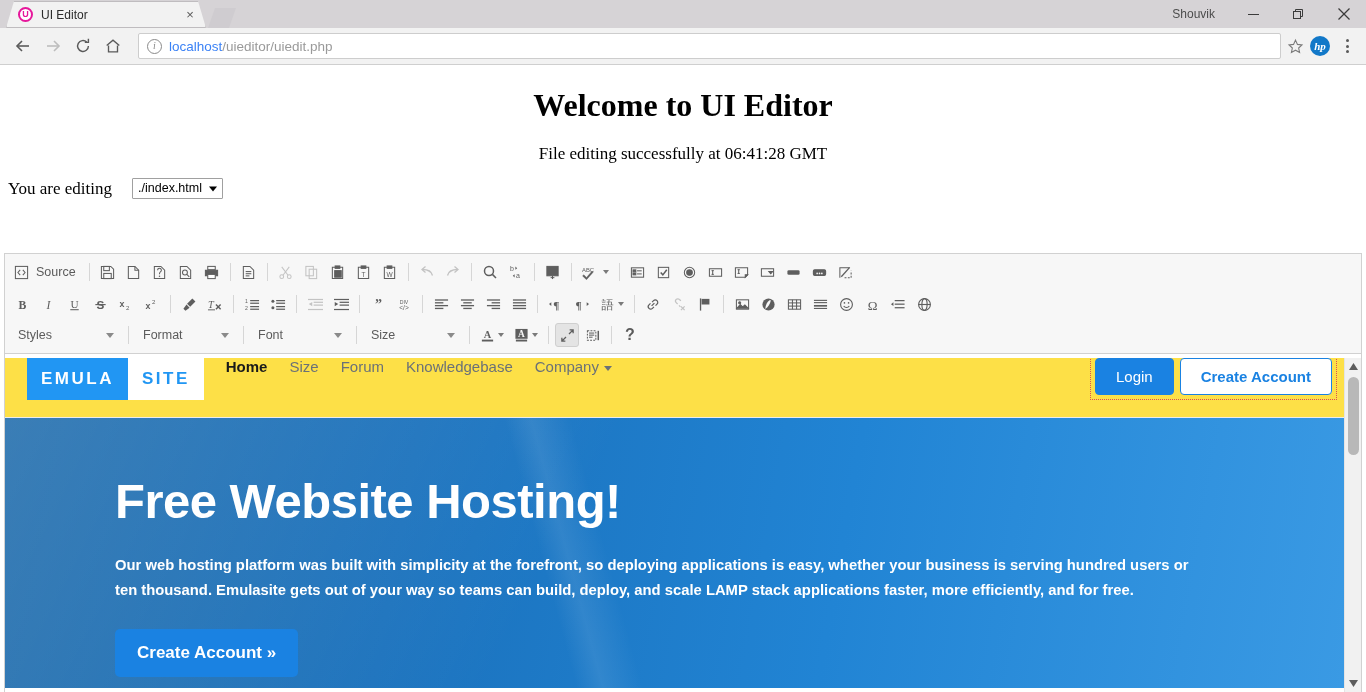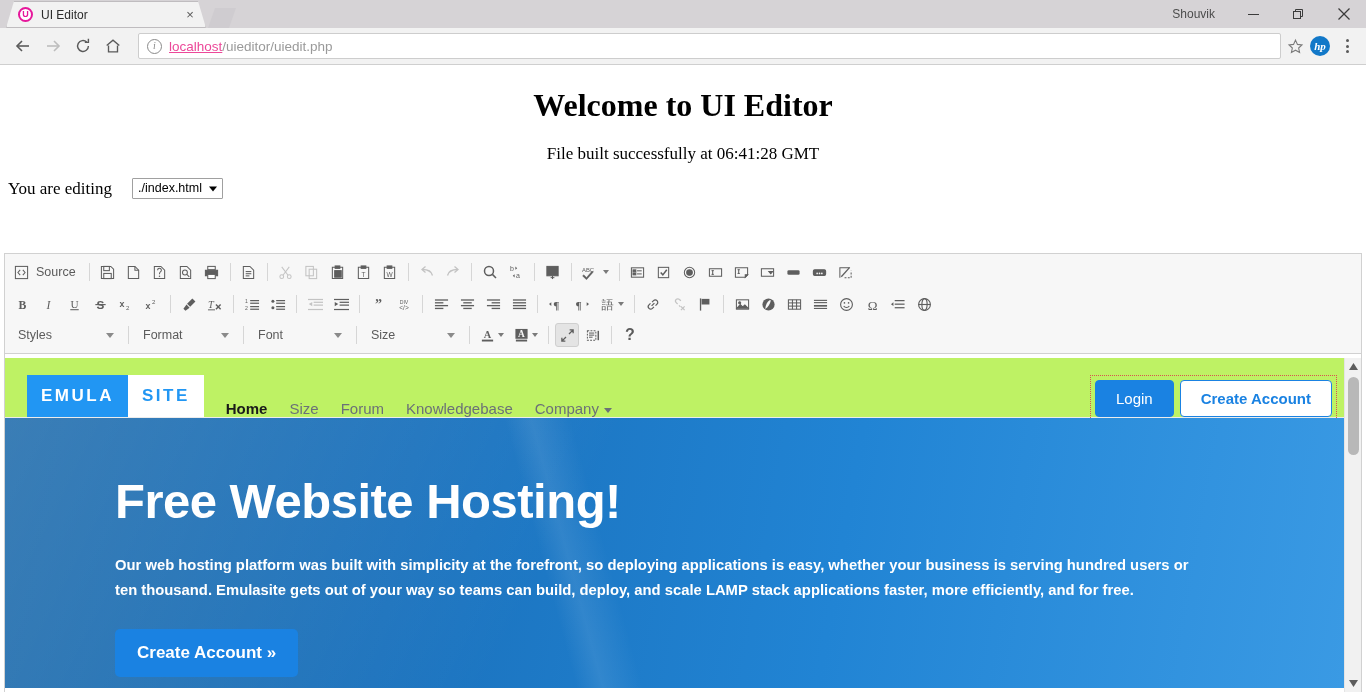--- a/index.html
+++ b/index.html
@@ -60,21 +60,21 @@
   .navbtn.disabled{ color:#bdbdbd; }
   .omnibox{
     flex:1; height:26px; margin:0 6px 0 10px; background:#fff;
     border:1px solid #cdcdcd; border-radius:2px;
     display:flex; align-items:center; padding:0 8px; gap:7px;
   }
   .info-icon{ width:15px; height:15px; border:1.4px solid #8a8a8a; border-radius:50%;
     color:#8a8a8a; font-size:10px; font-style:italic; font-family:"Liberation Serif",serif;
     display:flex; align-items:center; justify-content:center; flex:0 0 auto; line-height:1;}
   .url{ font-size:13.5px; color:#9a9a9a; white-space:nowrap; }
-  .url b{ color:#ec4899; font-weight:normal;text-decoration:underline; }
+  .url b{ color:#3b82f6; font-weight:normal; }
   .star-icon{ color:#7a7a7a; display:flex; align-items:center; }
   .hp-badge{ width:20px; height:20px; border-radius:50%; background:#1278c8;
     color:#fff; font-size:11px; font-style:italic; font-weight:bold;
     display:flex; align-items:center; justify-content:center;
     font-family:"Liberation Serif", serif; margin:0 6px; flex:0 0 auto; }
   .menu-dots{ width:22px; display:flex; flex-direction:column; align-items:center;
     gap:2.5px; }
   .menu-dots i{ width:3px; height:3px; border-radius:50%; background:#5a5a5a; display:block;}
 
   
@@ -156,21 +156,21 @@
     background:#f1f1f1; border-left:1px solid #e4e4e4;
     display:flex; flex-direction:column; align-items:center;
   }
   .sc-arrow{ height:17px; width:17px; display:flex; align-items:center;
     justify-content:center; color:#5c5c5c; }
   .sc-thumb{ width:11px; height:78px; background:#b8b8b8; border-radius:6px; margin-top:2px;}
   .sc-spacer{ flex:1; }
 
   
   .site-nav{
-    height:60px; background:#bef264; display:flex; align-items:flex-end;
+    height:60px; background:#fde047; display:flex; align-items:flex-start;
     padding:0 12px 0 22px; border-bottom:1px solid #ececec;
   }
   .logo{ display:flex; align-items:stretch; height:42px; margin-right:22px; }
   .logo-a{
     background:#2196f3; color:#fff; display:flex; align-items:center;
     padding:0 14px; font-size:17px; font-weight:600; letter-spacing:2.5px;
   }
   .logo-b{
     background:#fff; color:#2196f3; display:flex; align-items:center;
     padding:0 14px; font-size:17px; font-weight:600; letter-spacing:2.5px;
@@ -292,21 +292,21 @@
   <span class="menu-dots">
       <i></i>
       <i></i>
       <i></i>
     </span>
 </div>
 
 <div class="page">
 
   <h1 class="page-title">Welcome to UI Editor</h1>
-  <p class="status-line">File built successfully at 06:41:28 GMT</p>
+  <p class="status-line">File editing successfully at 06:41:28 GMT</p>
 
   <div class="editing-row">
     <span>You are editing</span>
     <span class="select-wrap">
       <select class="file-select">
         <option>./index.html</option>
       </select>
       <span class="caret"></span>
     </span>
   </div>

